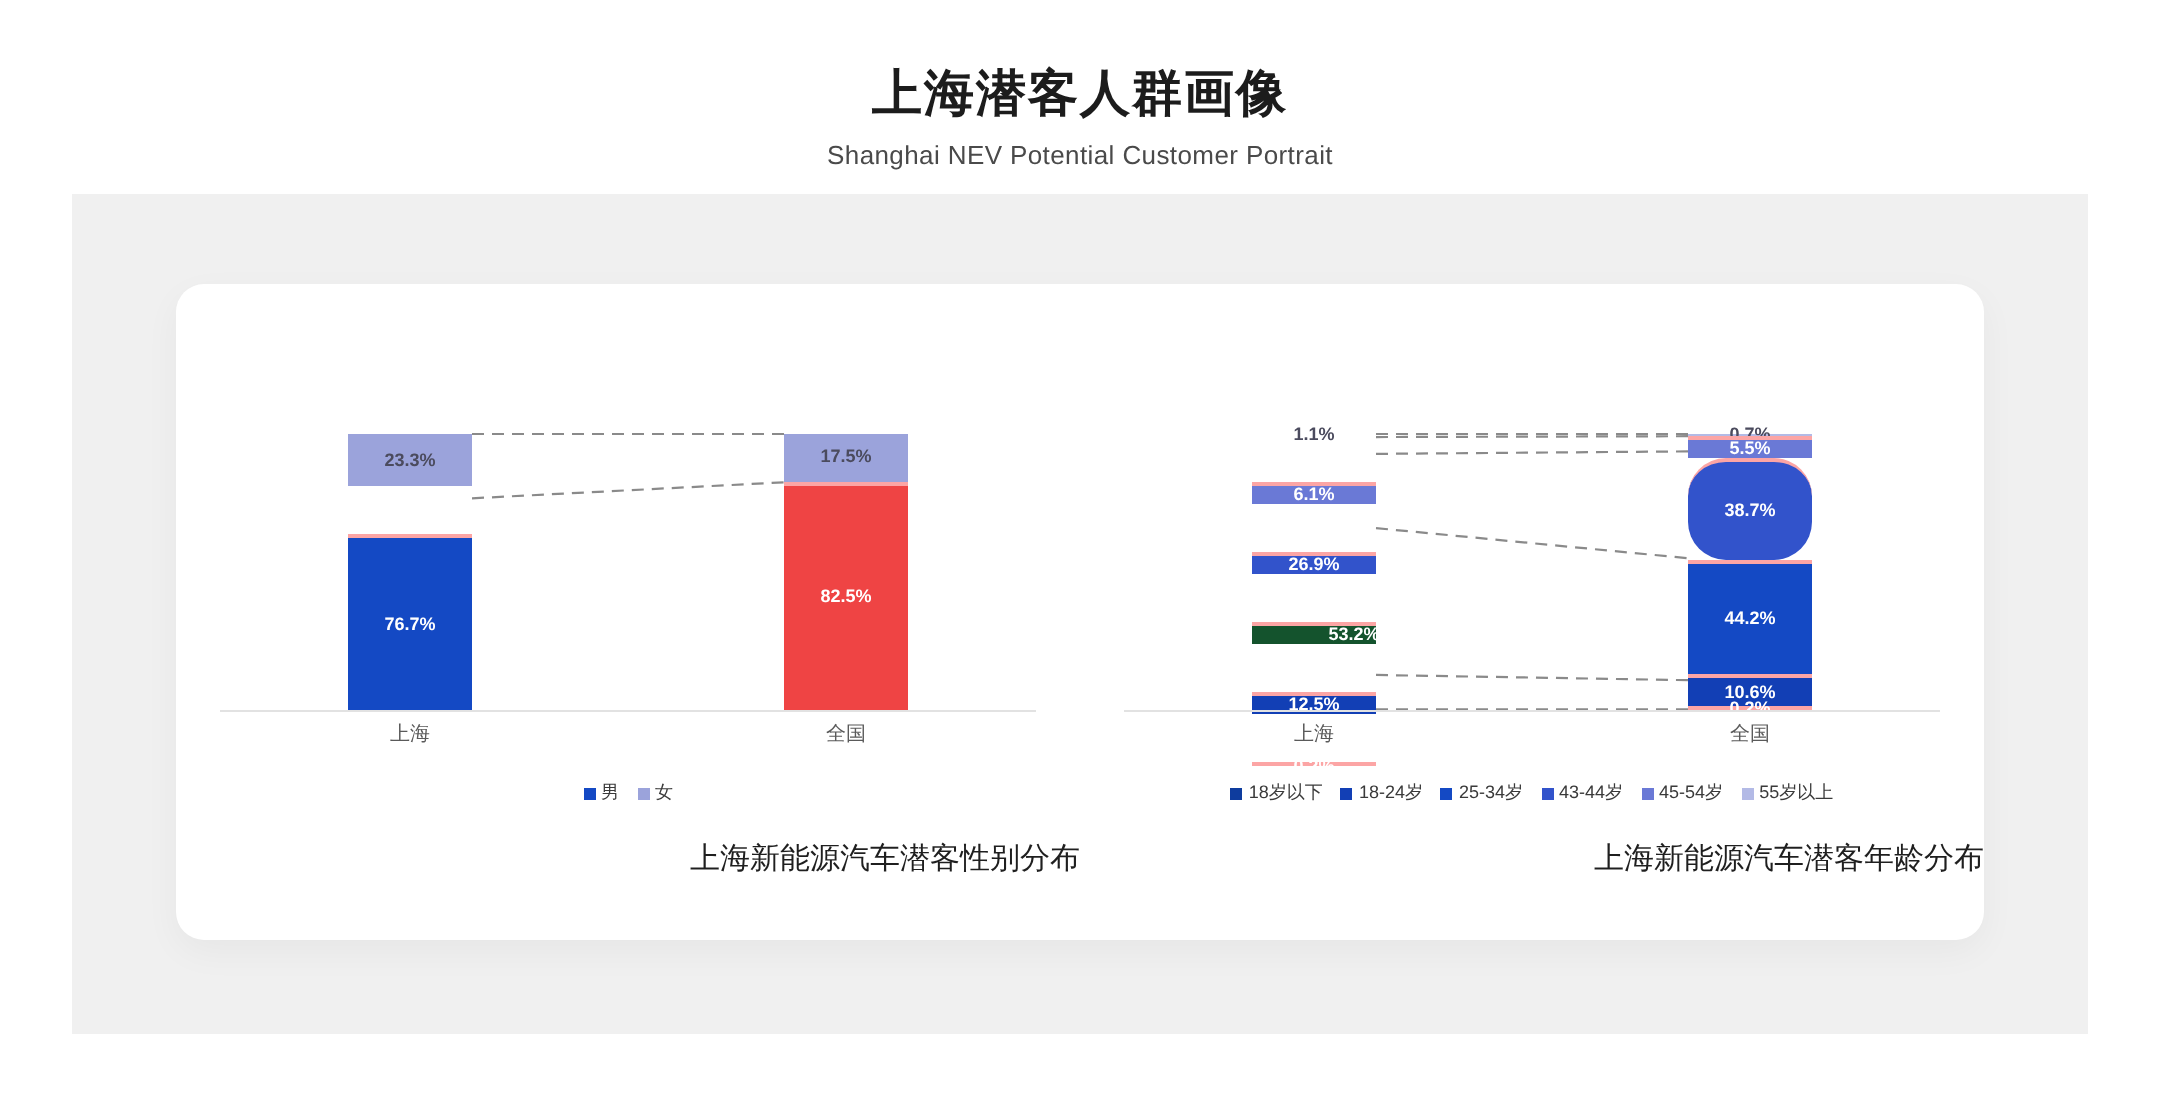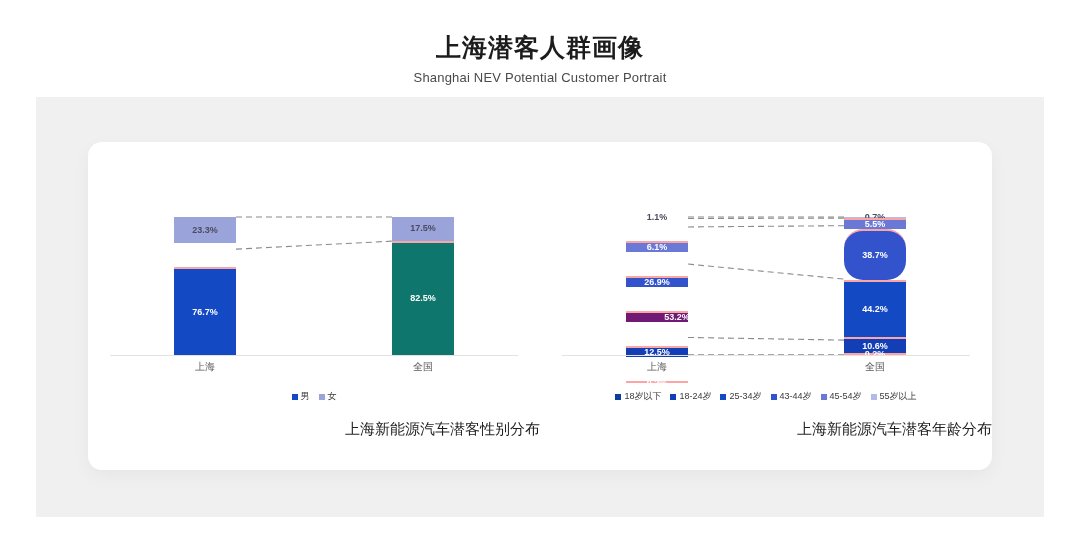--- a/index.html
+++ b/index.html
@@ -210,21 +210,21 @@
             <span class="seg-label on-light">23.3%</span>
           </div>
           <div class="seg" style="flex: 76.7 0 0px; background: rgb(20, 73, 196);">
             <span class="seg-label on-dark">76.7%</span>
           </div>
         </div>
       <div class="bar right-pos">
           <div class="seg" style="flex: 17.5 0 0px; background: rgb(155, 163, 219);">
             <span class="seg-label on-light">17.5%</span>
           </div>
-          <div class="seg" style="flex: 82.5 0 0px; background: #0f766e;">
+          <div class="seg" style="flex: 82.5 0 0px; background: #ef4444;">
             <span class="seg-label on-dark">82.5%</span>
           </div>
         </div>
       <div class="axis-line"></div>
       <div class="cat-labels">
         <div class="cat left-pos">上海</div>
         <div class="cat right-pos">全国</div>
       </div>
     </div>
     <div class="legend">
@@ -253,21 +253,21 @@
       <div class="bar left-pos">
           <div class="seg sliver" style="flex: 1.1 0 0px; background: rgb(179, 186, 230);">
             <span class="seg-label on-light">1.1%</span>
           </div>
           <div class="seg" style="flex: 6.1 0 0px; background: rgb(106, 121, 214);">
             <span class="seg-label on-dark">6.1%</span>
           </div>
           <div class="seg" style="flex: 26.9 0 0px; background: rgb(50, 83, 203);">
             <span class="seg-label on-dark">26.9%</span>
           </div>
-          <div class="seg" style="flex: 53.2 0 0px; background: #701a75; padding-left: 40px;">
+          <div class="seg" style="flex: 53.2 0 0px; background: #14532d; padding-left: 40px;">
             <span class="seg-label on-dark">53.2%</span>
           </div>
           <div class="seg" style="flex: 12.5 0 0px; background: rgb(18, 63, 181);">
             <span class="seg-label on-dark">12.5%</span>
           </div>
           <div class="seg sliver" style="flex: 0.2 0 0px; background: rgb(14, 60, 158);">
             <span class="seg-label on-dark">0.2%</span>
           </div>
         </div>
       <div class="bar right-pos">

